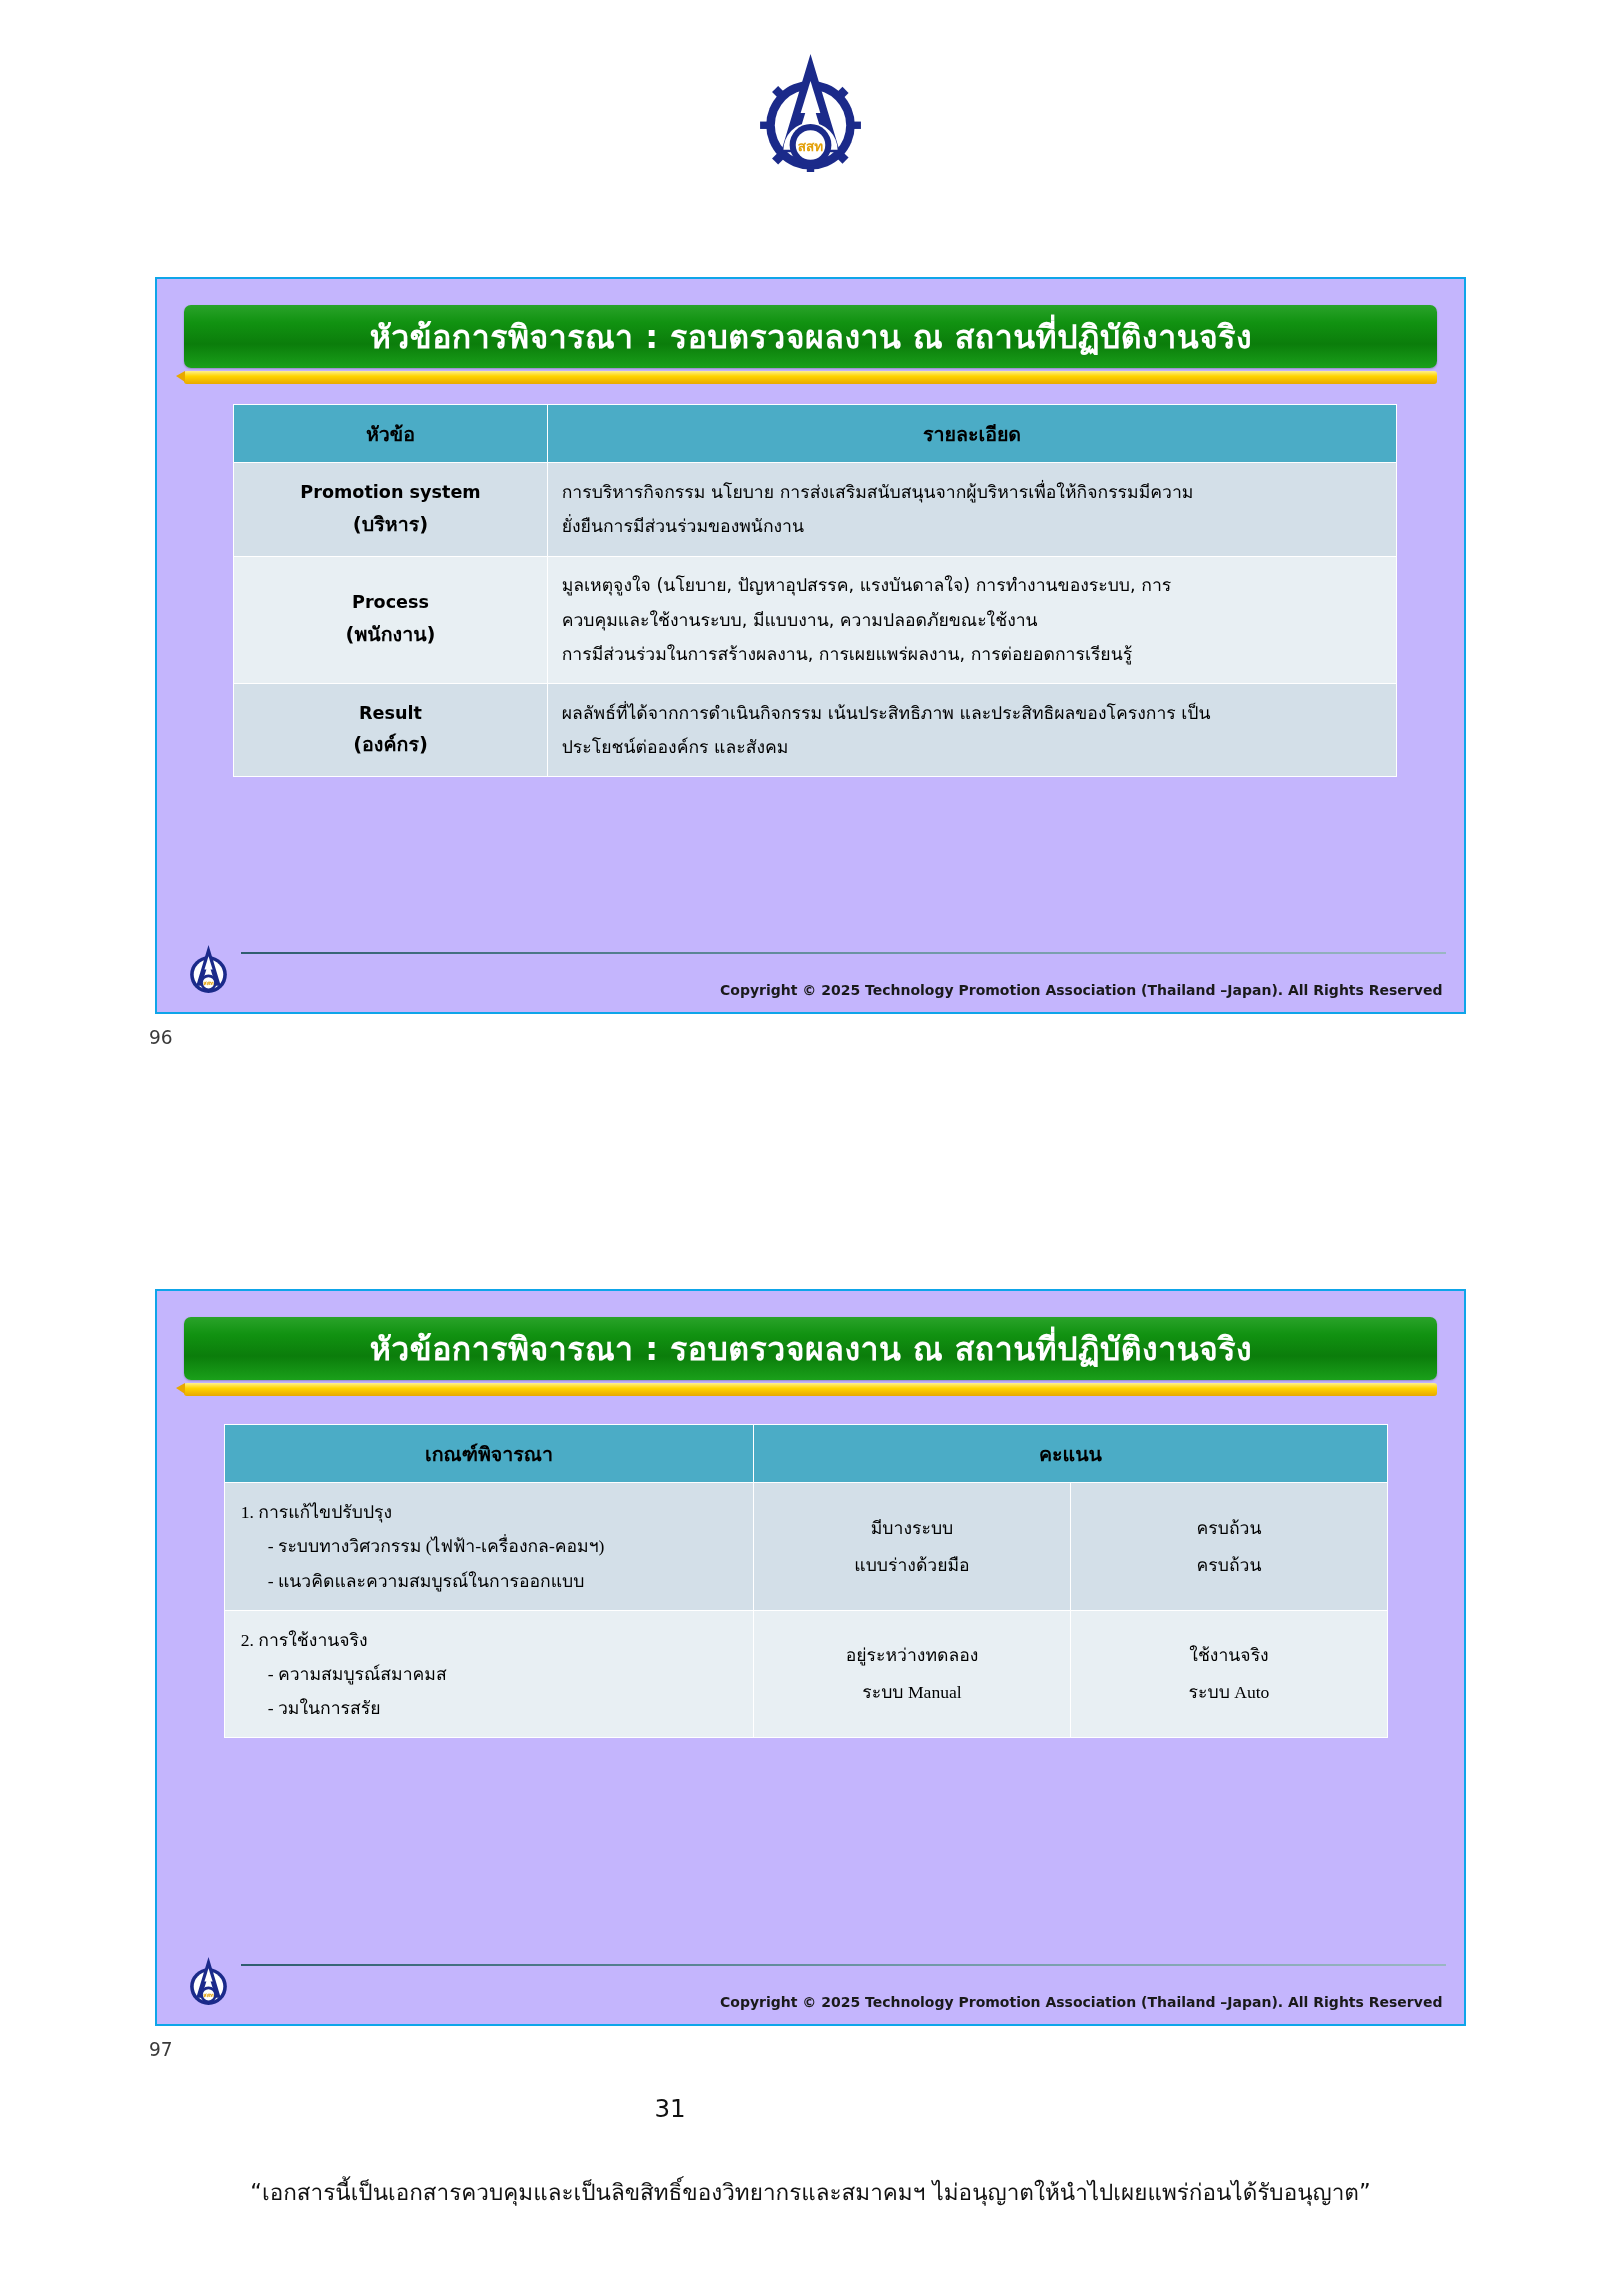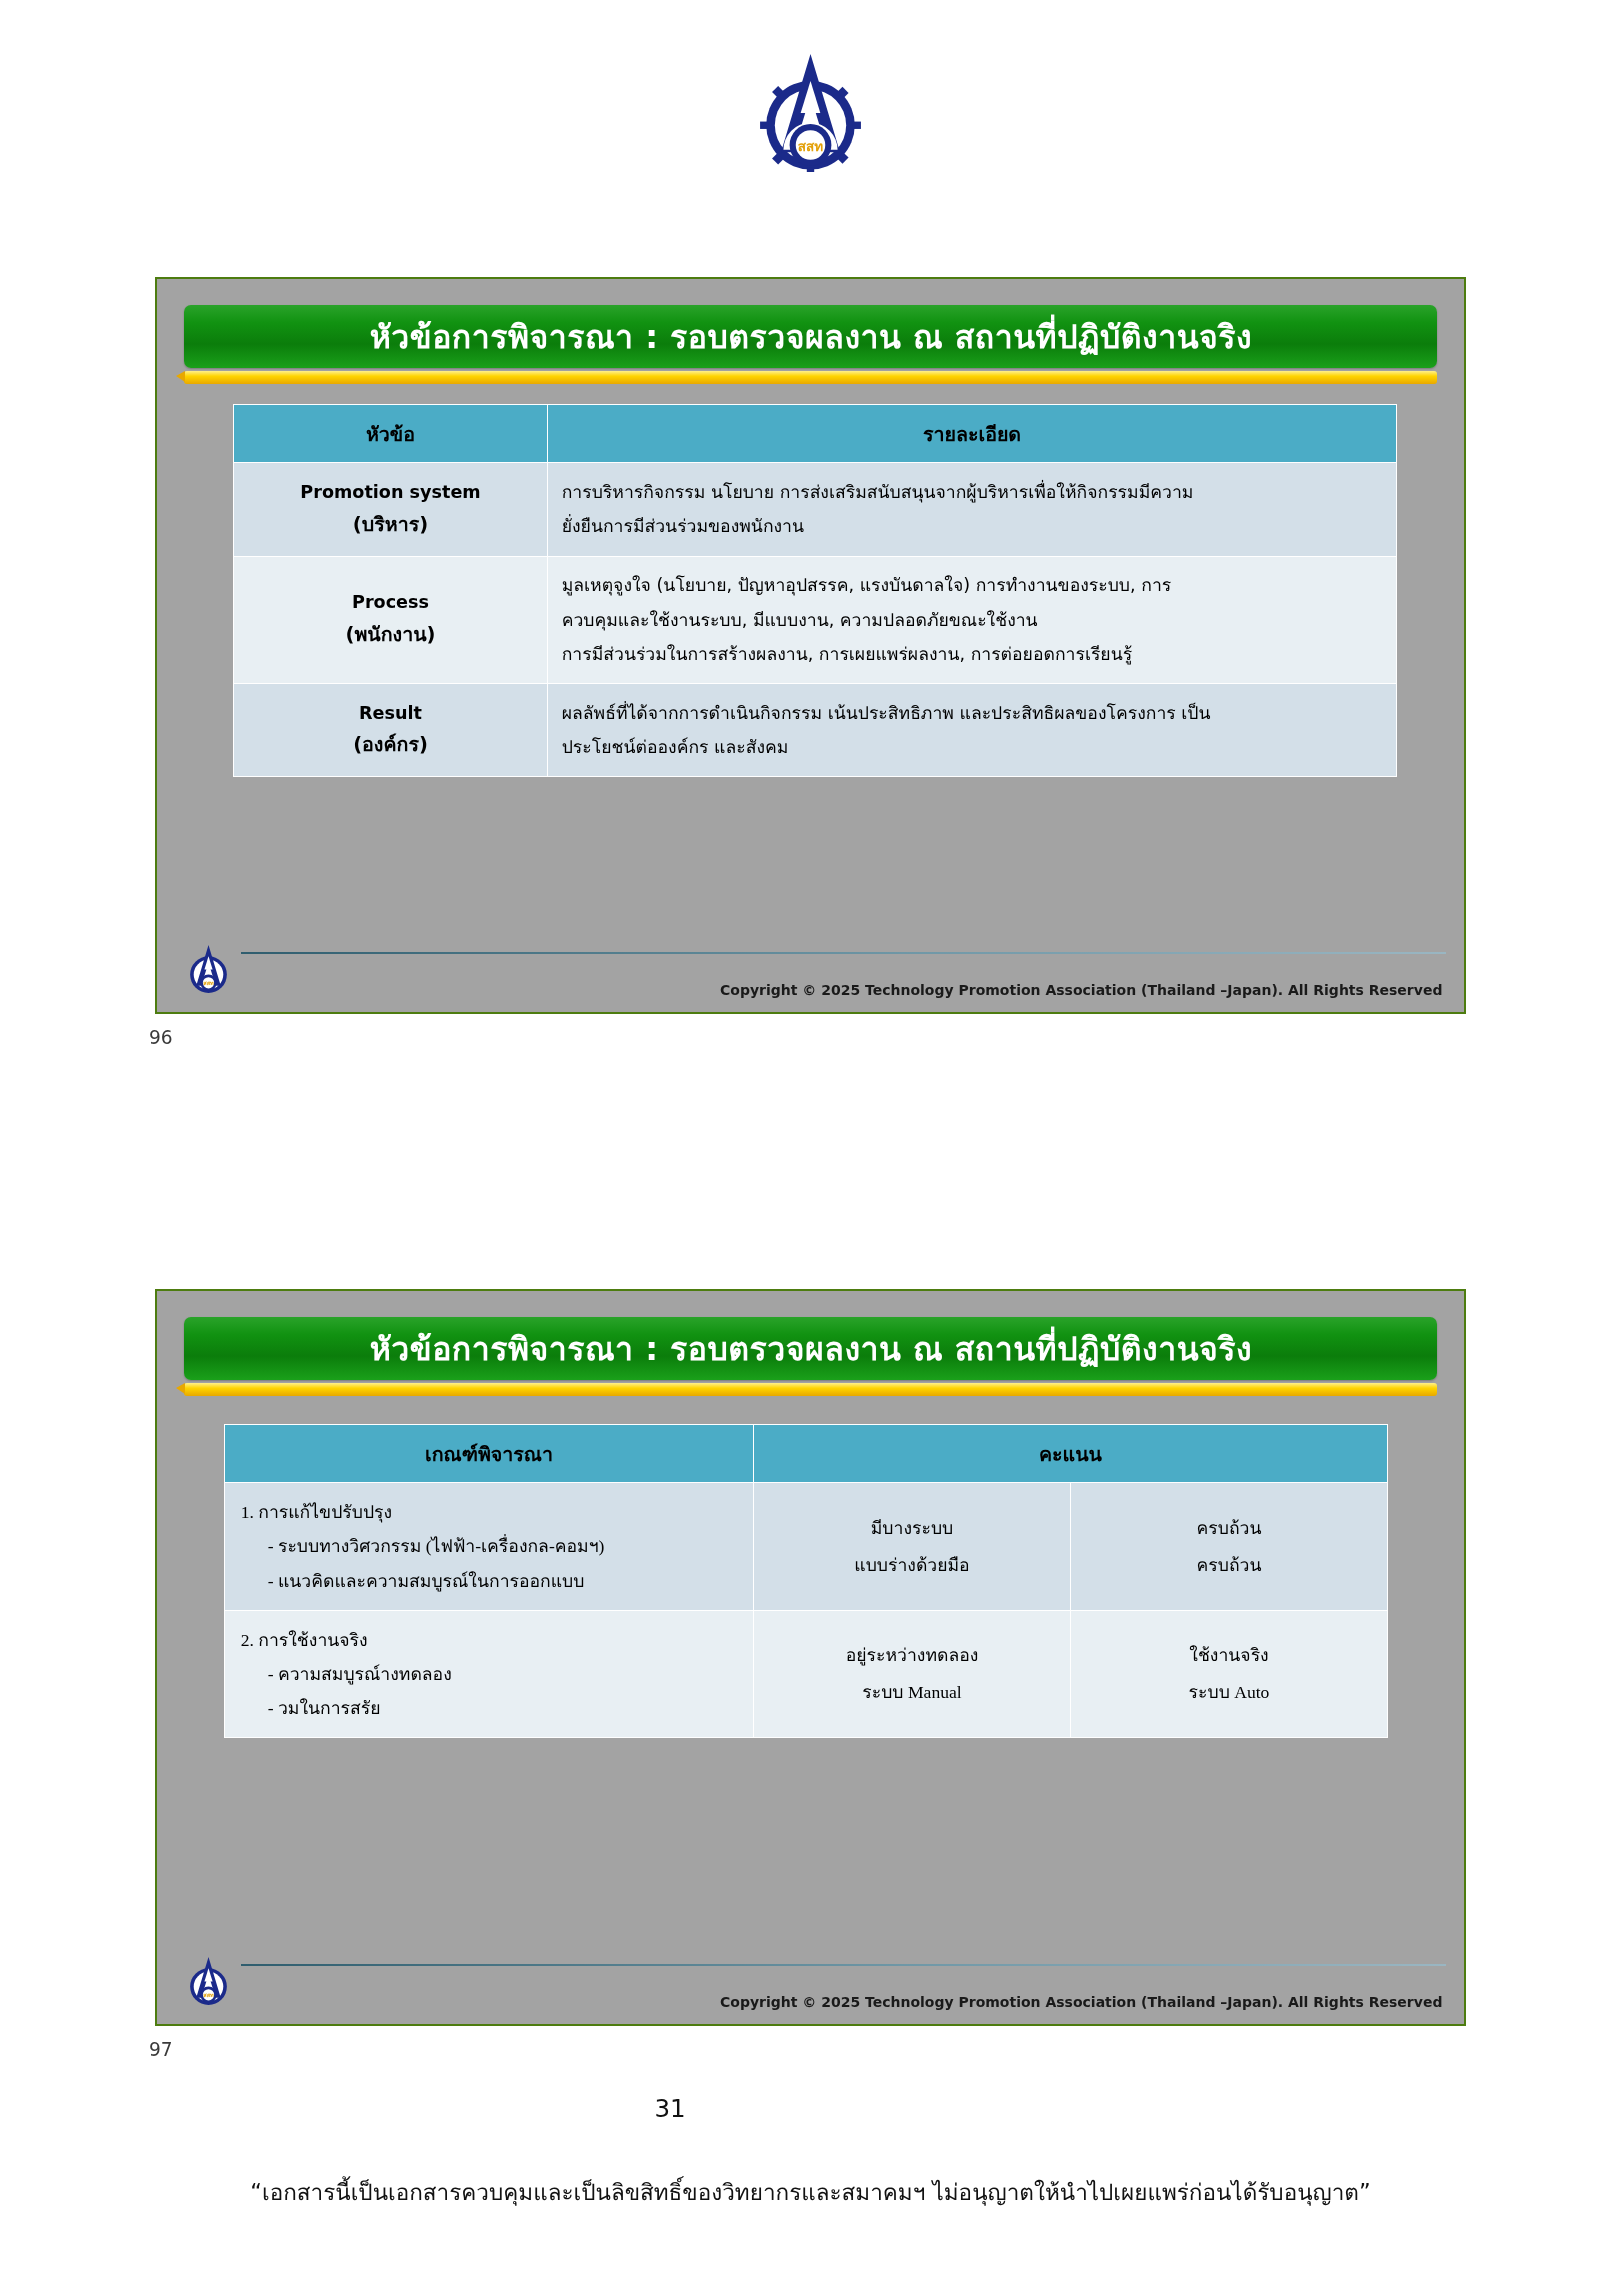--- a/index.html
+++ b/index.html
@@ -35,22 +35,22 @@
     color: #1b1f8a;
     letter-spacing: 0px;
     white-space: nowrap;
   }
 
   
   .slide {
     position: absolute;
     left: 155px;
     width: 1311px;
-    border: 2px solid #4d7c0f;
-    background: #a3a3a3;
+    border: 2px solid #0ea5e9;
+    background: #c4b5fd;
   }
   #slide-1 { top: 277px; height: 737px; }
   #slide-2 { top: 1289px; height: 737px; }
 
   .slide-inner {
     position: relative;
     width: 100%;
     height: 100%;
     padding: 0;
   }
@@ -347,21 +347,21 @@
               <div>แบบร่างด้วยมือ</div>
             </td>
             <td class="score-cell">
               <div>ครบถ้วน</div>
               <div>ครบถ้วน</div>
             </td>
           </tr>
           <tr class="row-b">
             <td class="crit-cell">
               <div class="lvl0">2. การใช้งานจริง</div>
-              <div class="lvl1">- ความสมบูรณ์างทดลอง</div>
+              <div class="lvl1">- ความสมบูรณ์สมาคมส</div>
               <div class="lvl1">- วมในการสรัย</div>
             </td>
             <td class="score-cell">
               <div>อยู่ระหว่างทดลอง</div>
               <div>ระบบ Manual</div>
             </td>
             <td class="score-cell">
               <div>ใช้งานจริง</div>
               <div>ระบบ Auto</div>
             </td>

